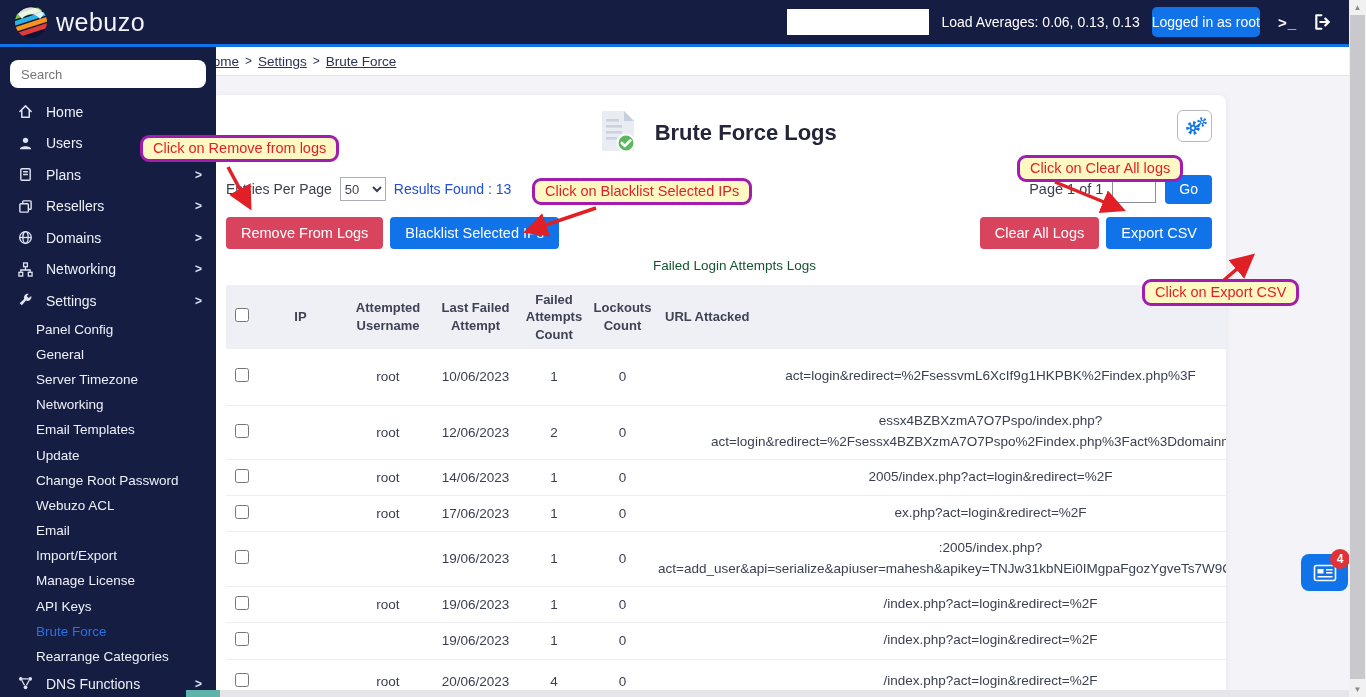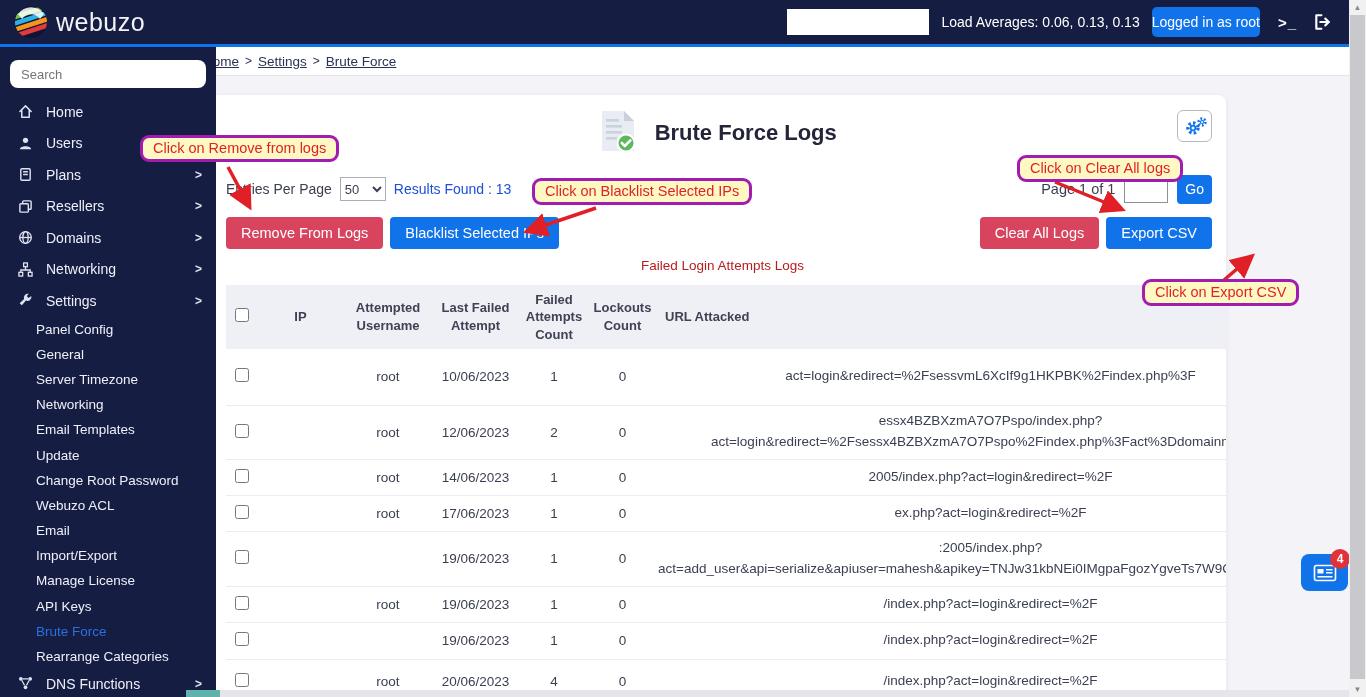--- a/index.html
+++ b/index.html
@@ -42,30 +42,30 @@
   .page-title { display:inline-block; vertical-align:middle; margin-left:14px; font-size:22px; font-weight:600; color:#25253a; }
   .gear-btn { position:absolute; top:15px; right:14px; width:35px; height:32px; background:#fff; border:1px solid #b9b9c3; border-radius:6px; cursor:pointer; display:flex; align-items:center; justify-content:center; }
 
   .controls-row { position:absolute; top:79px; left:15px; right:14px; height:30px; display:flex; align-items:center; }
   .ctl-label { font-size:14px; color:#3a3f51; }
   .entries-select { margin:0 8px; width:46px; height:24px; font-size:13px; color:#3a3f51; border:1px solid #adadb8; background:#fff; }
   .results-found { font-size:14px; color:#1d4ed8; }
   .ctl-right { margin-left:auto; display:flex; align-items:center; gap:9px; }
   .page-info { font-size:14.5px; color:#3a3f51; }
   .page-input { width:44px; height:27px; border:1px solid #8e8e99; background:#fff; outline:none; font-size:13px; padding:0 5px; }
-  .go-btn { background:#1173ea; color:#fff; border:none; border-radius:4px; height:29px; padding:0 8px; font-size:14px; font-weight:500; cursor:pointer; }
+  .go-btn { background:#1173ea; color:#fff; border:none; border-radius:4px; height:29px; padding:0 14px; font-size:14px; font-weight:500; cursor:pointer; }
 
   .btns-row { position:absolute; top:122px; left:15px; right:14px; display:flex; align-items:center; }
   .btn { border:none; border-radius:4px; height:32px; padding:0 15px; font-size:14.5px; font-weight:500; color:#fff; cursor:pointer; font-family:"Liberation Sans", sans-serif; }
   .btn-red { background:#d8445e; }
   .btn-blue { background:#1173ea; }
   .btns-right { margin-left:auto; display:flex; gap:7px; }
   .btns-left { display:flex; gap:7px; }
 
-  .section-caption { position:absolute; top:163px; left:4px; width:100%; text-align:center; font-size:13.5px; color:#b91c1c; }
+  .section-caption { position:absolute; top:163px; left:16px; width:100%; text-align:center; font-size:13.5px; color:#14532d; }
 
   .logs-table { position:absolute; top:190px; left:15px; width:1100px; border-collapse:collapse; table-layout:fixed; }
   .logs-table th { background:#eef0f6; font-size:13px; font-weight:700; color:#3f4254; text-align:center; vertical-align:middle; height:64px; padding:4px 3px; line-height:1.35; }
   .logs-table th.url-h { text-align:left; padding-left:10px; }
   .logs-table td { font-size:13.5px; color:#3a3f51; text-align:center; vertical-align:middle; border-bottom:1px solid #ececf1; padding:2px 3px; }
   .url-cell { font-size:13px; white-space:pre; line-height:1.55; overflow:hidden; }
   .logs-table input[type=checkbox] { width:14px; height:14px; cursor:pointer; }
 
   
   .callout { position:absolute; border:3px solid #a21caf; color:#e01f26; background:#fef9c3; border-radius:9px; font-size:14.5px; padding:2px 10px 3px 10px; white-space:nowrap; z-index:30; }

